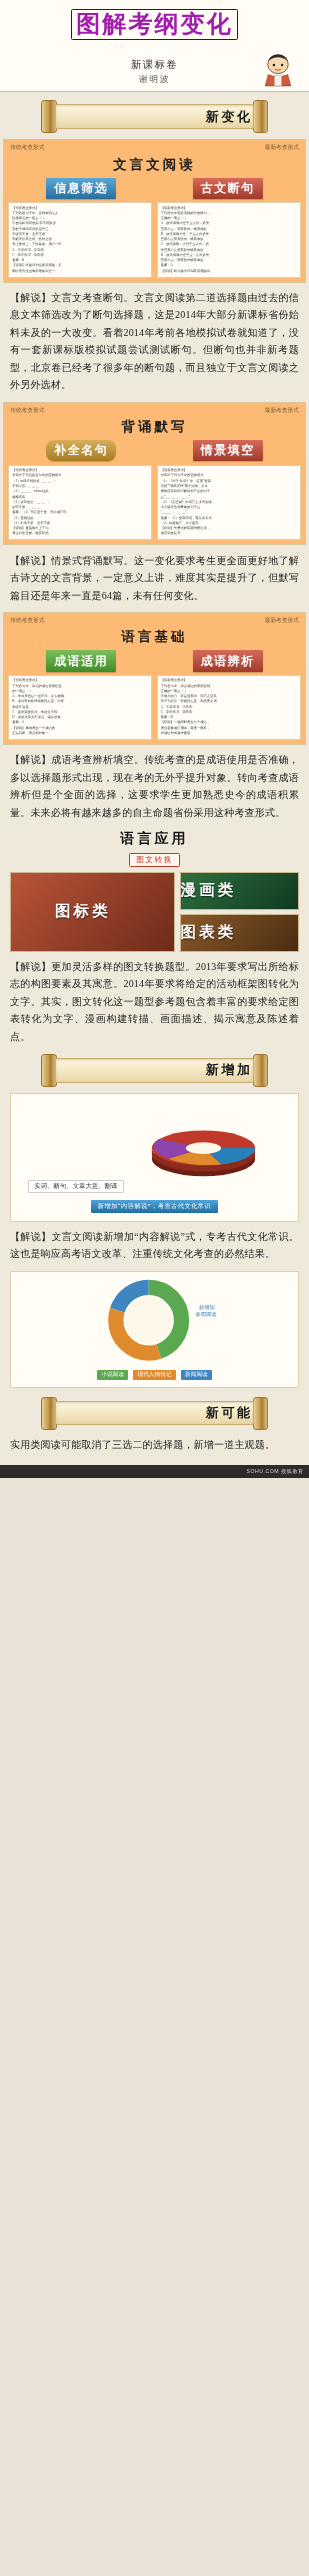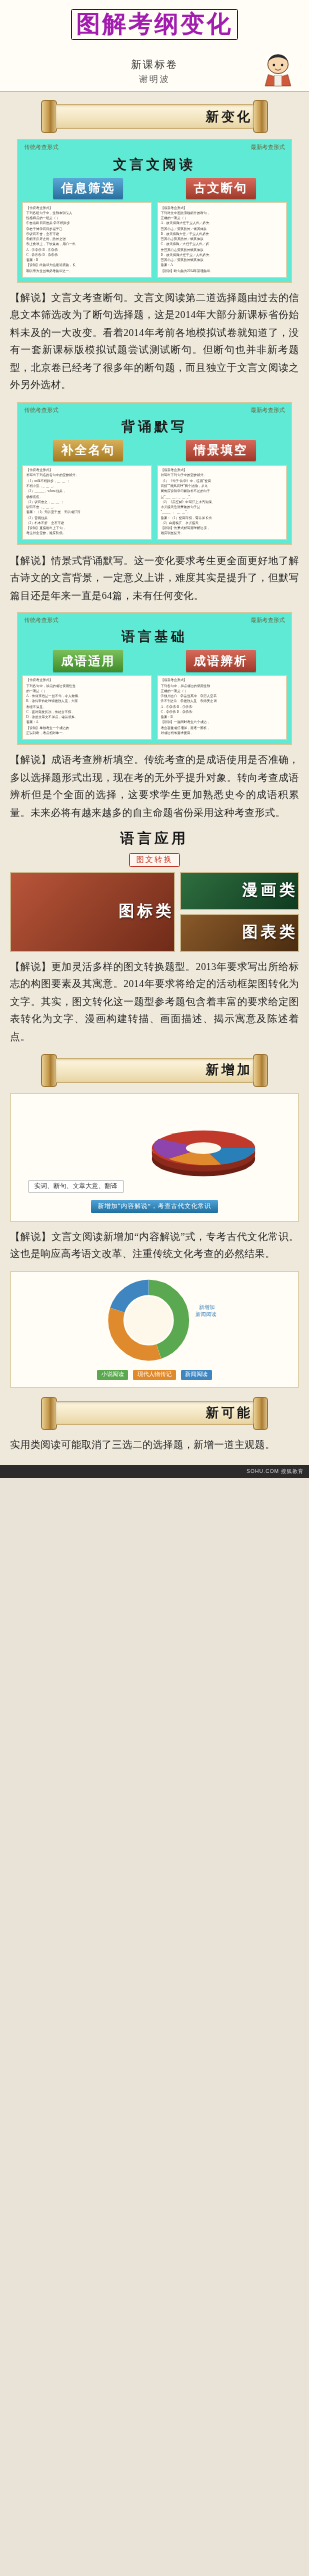--- a/index.html
+++ b/index.html
@@ -88,23 +88,23 @@
   .banner .banner-text {
     font-family: "Liberation Serif", serif;
     font-size: 13px;
     font-weight: bold;
     color: #1a1a1a;
     letter-spacing: 2.6px;
   }
 
   
   .compare {
-    width: 275px;
+    width: 303px;
     margin: 2.1px auto 5.2px auto;
-    background: #5eead4;
+    background: #fdba74;
     border: 0.5px solid #d9c79c;
     padding: 4.1px;
   }
   .compare-heads {
     display: flex;
     justify-content: space-between;
     font-family: "Liberation Serif", serif;
     font-size: 5.7px;
     color: #6c5a33;
     padding: 0 2.1px 2.1px 2.1px;
@@ -128,21 +128,21 @@
     font-size: 12px;
     font-weight: bold;
     letter-spacing: 1.5px;
     color: #fff;
     padding: 2.1px 8.2px;
     border-radius: 1px;
     box-shadow: 0 1px 1px rgba(0,0,0,.2);
   }
   .tag.blue { background: linear-gradient(#5aa8d6,#2a6f9e); }
   .tag.red  { background: linear-gradient(#d76a5a,#9e3a2a); }
-  .tag.gold { background: linear-gradient(#d8b05a,#a57b22); }
+  .tag.gold { background: linear-gradient(#d8b05a,#a57b22); border-radius: 8px; }
   .tag.green{ background: linear-gradient(#7bbf5a,#3f8c2a); }
 
   .cols {
     display: flex;
     gap: 4.1px;
   }
   .col {
     flex: 1;
     background: #fffdf6;
     border: 0.5px solid #ded0aa;
@@ -201,21 +201,21 @@
     display: flex;
     gap: 4.1px;
     align-items: stretch;
   }
   .bigcell {
     flex: 1;
     height: 38px;
     border: 0.5px solid #cbb98d;
     display: flex;
     align-items: center;
-    justify-content: flex-end;
+    justify-content: flex-start;
     position: relative;
     overflow: hidden;
   }
   .bigcell .big-text {
     font-family: "Liberation Serif", serif;
     font-size: 15.5px;
     font-weight: bold;
     letter-spacing: 3.1px;
     color: #fff;
     text-shadow: 0.5px 0.5px 1.5px rgba(0,0,0,.6);

